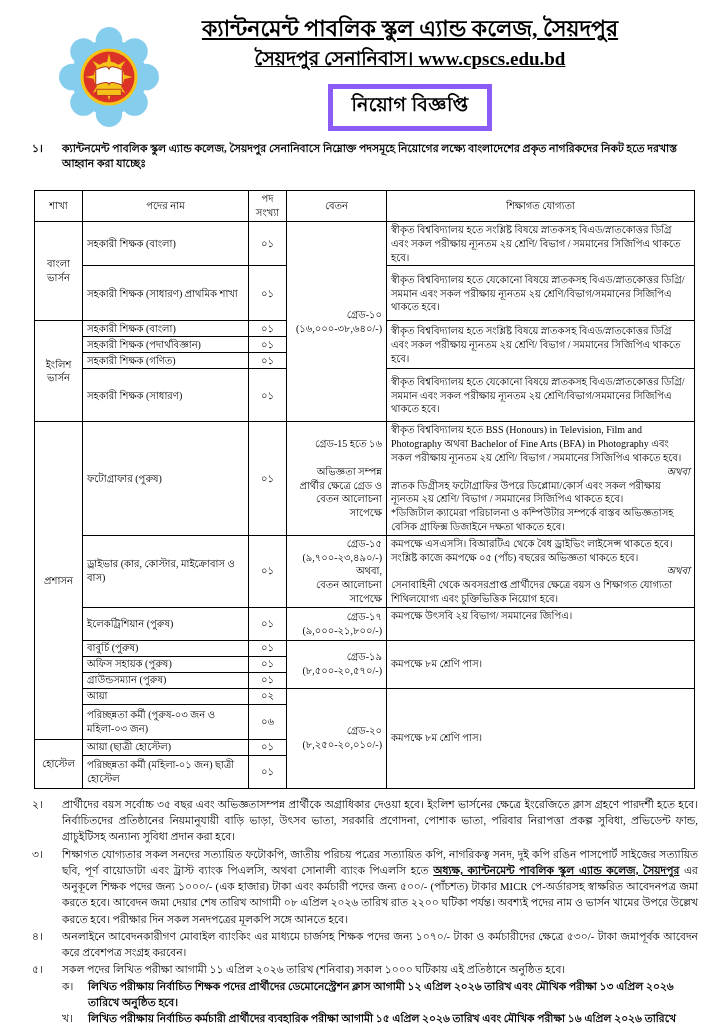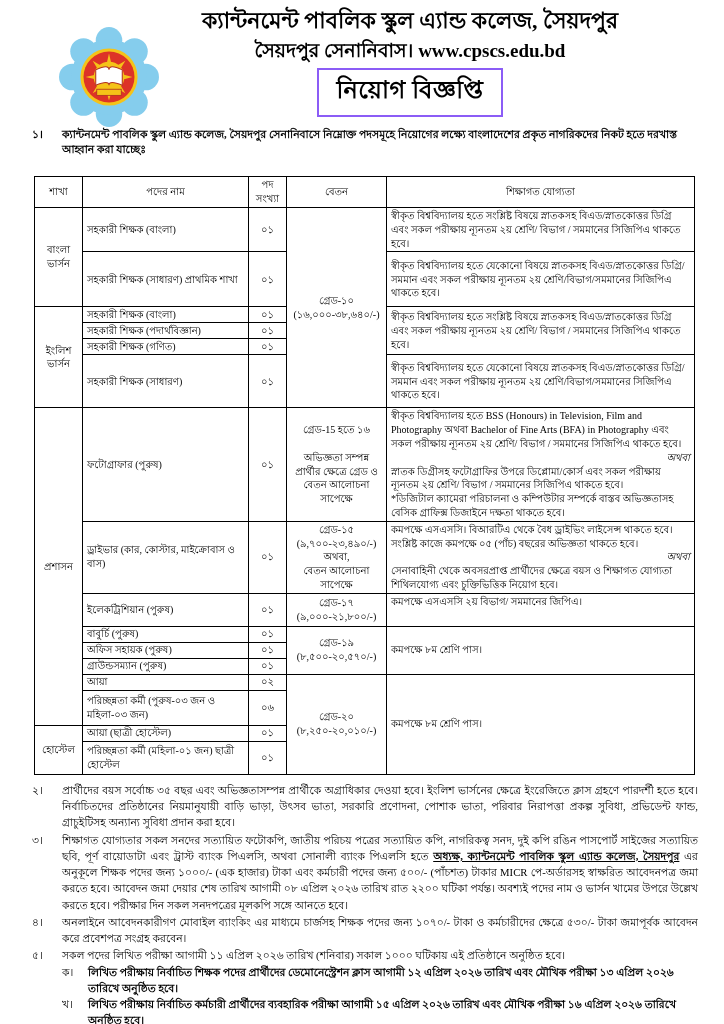--- a/index.html
+++ b/index.html
@@ -1,44 +1,44 @@
 <!DOCTYPE html>
 <html><head>
 <meta charset="utf-8">
 <style>
   html,body{margin:0;padding:0;background:#fff;}
   body{width:724px;height:1024px;font-family:"Liberation Serif",serif;color:#000;-webkit-font-smoothing:antialiased;}
   .page{position:relative;width:724px;height:1024px;overflow:hidden;}
 
   
-  .header{position:relative;padding-top:8px;}
+  .header{position:relative;padding-top:16px;text-decoration:underline;}
   .logo{position:absolute;left:58px;top:26px;width:102px;height:102px;}
   .head-center{margin-left:150px;width:520px;text-align:center;}
   .school-name{font-size:22px;font-weight:bold;line-height:1.15;}
   .campus-line{font-size:19px;font-weight:bold;margin-top:3px;}
   .campus-line .web{font-family:"Liberation Serif",serif;}
-  .notice-box{display:inline-block;border:2px solid #8b5cf6;padding:1px 18px 4px 18px;font-size:24px;font-weight:bold;letter-spacing:.5px;}
+  .notice-box{display:inline-block;border:5px solid #8b5cf6;padding:1px 18px 4px 18px;font-size:19px;font-weight:bold;margin-top:8px;letter-spacing:.5px;}
 
   
   .intro{display:flex;margin:10px 28px 0 32px;font-size:10.8px;font-weight:bold;line-height:1.35;}
   .intro .num{width:30px;flex:0 0 30px;}
 
   
   table{border-collapse:collapse;margin:20px 0 0 34px;width:660px;font-size:10px;line-height:1.38;table-layout:fixed;}
   td{border:1px solid #000;padding:1px 4px;vertical-align:middle;word-wrap:break-word;}
   col.c-branch{width:48px;}
   col.c-post{width:166px;}
   col.c-count{width:38px;}
   col.c-pay{width:100px;}
   col.c-qual{width:308px;}
   .ctr{text-align:center;}
   .qual{text-align:left;}
   .rh17 td{height:15px;padding-top:0;padding-bottom:0;}
   .gap{height:14px;}
-  .paytxt div{text-align:center;}
+  .paytxt div{text-align:right;}
   .or{text-align:right;font-style:italic;}
 
   
   .notes{margin:7px 26px 0 32px;font-size:10.7px;line-height:1.52;}
   .note{display:flex;margin-top:1px;}
   .note .num{width:30px;flex:0 0 30px;}
   .note .txt{flex:1;text-align:justify;}
   .subnote{display:flex;margin-left:30px;font-weight:bold;}
   .subnote .snum{width:26px;flex:0 0 26px;font-weight:normal;}
   .bold{font-weight:normal;margin-top:6px;}
@@ -184,21 +184,21 @@
       </td>
     </tr>
 
     <tr>
       <td style="height:30px">ইলেকট্রিশিয়ান (পুরুষ)</td>
       <td class="ctr">০১</td>
       <td class="ctr paytxt">
         <div>গ্রেড-১৭</div>
         <div>(৯,০০০-২১,৮০০/-)</div>
       </td>
-      <td class="qual" style="vertical-align:top">কমপক্ষে এসএসসি ২য় বিভাগ/ সমমানের জিপিএ।</td>
+      <td class="qual" style="vertical-align:top">কমপক্ষে উৎসবি ২য় বিভাগ/ সমমানের জিপিএ।</td>
     </tr>
 
     <tr class="rh17">
       <td>বাবুর্চি (পুরুষ)</td>
       <td class="ctr">০১</td>
       <td rowspan="3" class="ctr paytxt">
         <div>গ্রেড-১৯</div>
         <div>(৮,৫০০-২০,৫৭০/-)</div>
       </td>
       <td rowspan="3" class="qual">কমপক্ষে ৮ম শ্রেণি পাস।</td>

